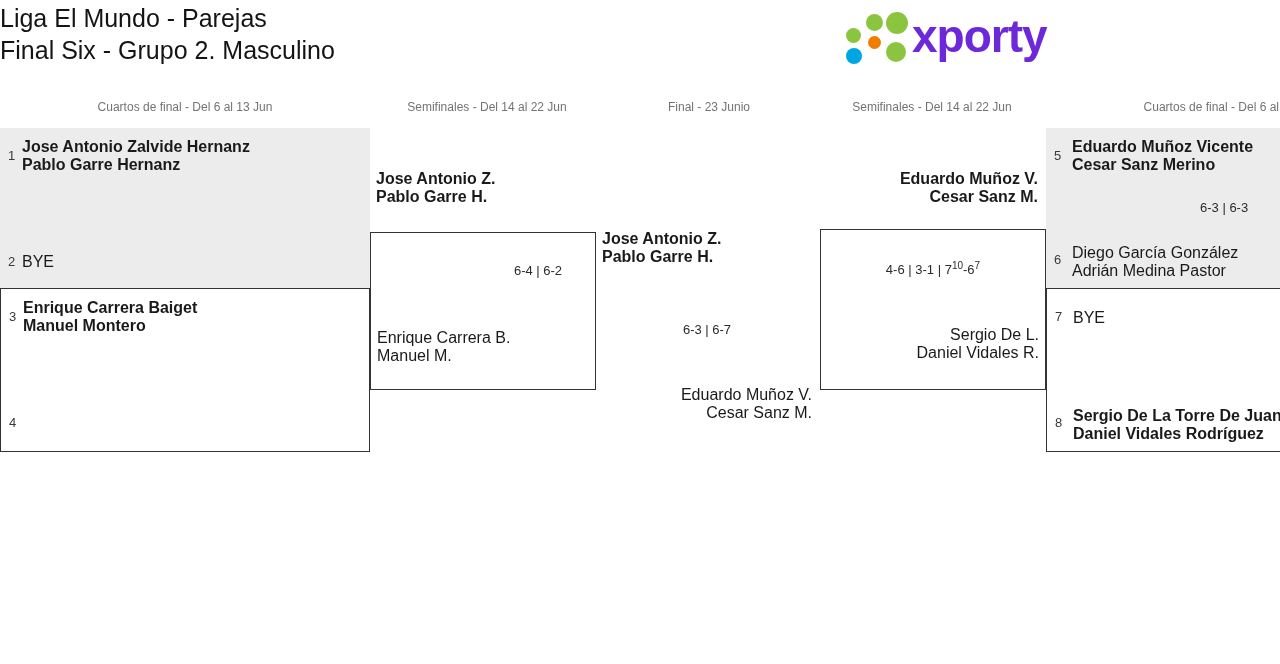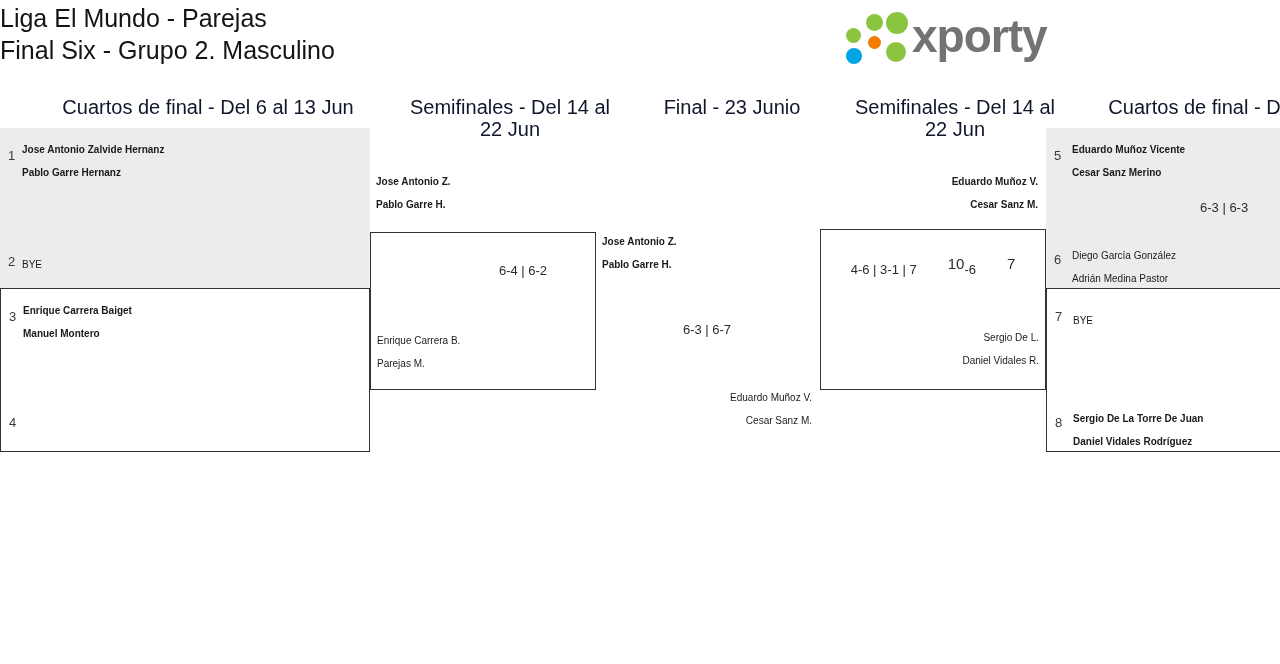--- a/index.html
+++ b/index.html
@@ -55,32 +55,31 @@
   .dot.d4 { left: 0px;  top: 36px; width: 16px; height: 16px; background: #00a6e2; }
   .dot.d5 { left: 22px; top: 24px; width: 13px; height: 13px; background: #f07d00; }
   .dot.d6 { left: 40px; top: 30px; width: 20px; height: 20px; background: #8bc53f; }
   .logo-text {
     position: absolute;
     left: 66px;
     top: 0px;
     font-size: 46px;
     line-height: 56px;
     font-weight: 700;
-    color: #737373;
+    color: #6d28d9;
     letter-spacing: -1px;
   }
 
   
   .round-header {
     position: absolute;
     text-align: center;
-    font-size: 20px;
+    font-size: 12px;
     line-height: 22px;
-    color: #0f172a;
-    padding-left: 23px;
+    color: #737373;
   }
 
   
   .match {
     position: absolute;
     box-sizing: border-box;
   }
   .match.boxed {
     border: 1px solid #333333;
   }
@@ -92,38 +91,37 @@
     position: absolute;
     box-sizing: border-box;
   }
   .seed {
     position: absolute;
     font-size: 13px;
     color: #3a3a3a;
   }
   .names {
     position: absolute;
-    font-size: 10px;
-    line-height: 23px;
+    font-size: 16px;
+    line-height: 18px;
     white-space: pre-line;
   }
   .names.bold { font-weight: 700; }
   .names.right { text-align: right; }
 
   .score {
     position: absolute;
     font-size: 13px;
     color: #2b2b2b;
     text-align: center;
   }
   .score sup {
-    font-size: 15px;
+    font-size: 10px;
     vertical-align: super;
     line-height: 0;
-    margin-left: 31px;
   }
 </style>
 </head>
 <body>
 
 <div class="header">
   <div class="tournament-title">Liga El Mundo - Parejas
 Final Six - Grupo 2. Masculino</div>
   <div class="logo">
     <div class="logo-dots">
@@ -166,23 +164,23 @@
   <div class="team" style="left:0; top:82px; width:368px; height:80px;">
     <span class="seed" style="left:8px; top:44px;">4</span>
   </div>
 </div>
 
 <div class="match" style="left:370px; top:160px; width:226px; height:72px;">
   <span class="names bold" style="left:6px; top:10px; width:220px;">Jose Antonio Z.
 Pablo Garre H.</span>
 </div>
 <div class="match boxed" style="left:370px; top:232px; width:226px; height:158px;">
-  <div class="score" style="left:0; top:30px; width:224px;padding-left:40px;">6-4 | 6-2</div>
+  <div class="score" style="left:15px; top:30px; width:224px;padding-left:40px;">6-4 | 6-2</div>
   <span class="names" style="left:6px; top:96px; width:216px;">Enrique Carrera B.
-Parejas M.</span>
+Manuel M.</span>
 </div>
 
 <div class="match" style="left:596px; top:220px; width:222px; height:72px;">
   <span class="names bold" style="left:6px; top:10px; width:216px;">Jose Antonio Z.
 Pablo Garre H.</span>
 </div>
 <div class="match" style="left:596px; top:292px; width:222px; height:140px;">
   <div class="score" style="left:0; top:30px; width:222px;">6-3 | 6-7</div>
   <span class="names right" style="left:0px; top:94px; width:216px;">Eduardo Muñoz V.
 Cesar Sanz M.</span>

